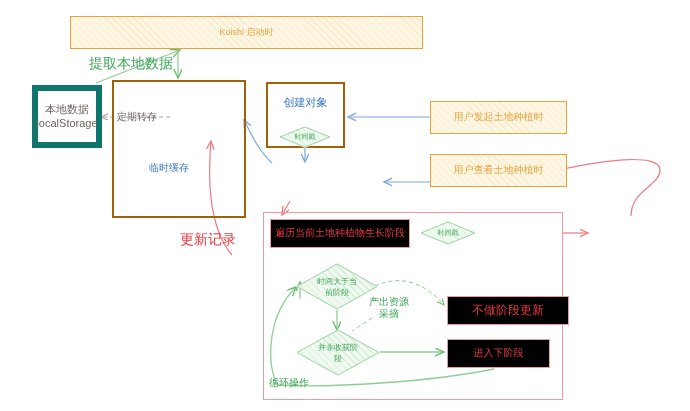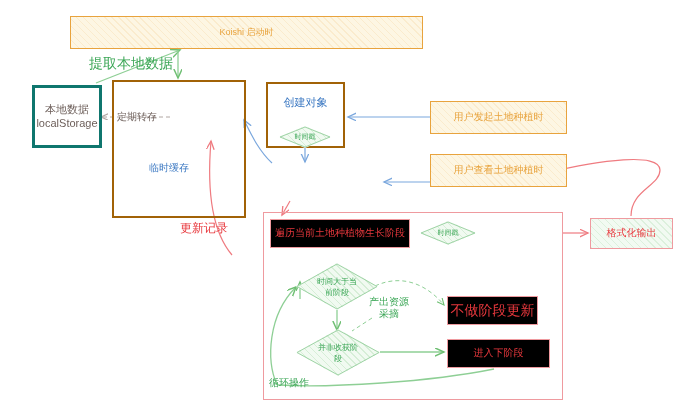--- a/index.html
+++ b/index.html
@@ -52,21 +52,21 @@
     background:
       repeating-linear-gradient(45deg,
         rgba(232,193,80,0.14) 0px,
         rgba(232,193,80,0.14) 1px,
         rgba(255,255,255,0) 1px,
         rgba(255,255,255,0) 5px),
       #fcf6dd;
   }
   
   .grey-box {
-    border: 3px solid #0f766e;
+    border: 6px solid #0f766e;
     color: #6d5f5a;
     background: #ffffff;
   }
   
   .red-box {
     border: 1px solid #ef9a9f;
     color: #e8383d;
     background: #000000;
   }
   .red-container {
@@ -198,48 +198,45 @@
 
   <div class="node red-box" style="left:270px; top:219px; width:140px; height:29px; font-size:10px;">遍历当前土地种植物生长阶段</div>
 
   <div class="diamond" style="left:420px; top:221px; width:56px; height:24px; font-size:7px; color:#3aa655;
               clip-path: polygon(50% 0%, 100% 50%, 50% 100%, 0% 50%);
               background:repeating-linear-gradient(45deg, rgba(76,175,80,0.16) 0px, rgba(76,175,80,0.16) 1px, rgba(255,255,255,0) 1px, rgba(255,255,255,0) 5px), #f1faf1;">时间戳</div>
   <svg style="position:absolute; left:420px; top:221px; width:56px; height:24px;">
     <polygon points="28,1 55,12 28,23 1,12" fill="none" stroke="#9fd4a6" stroke-width="1"></polygon>
   </svg>
 
-  <div class="node" style="left:590px; top:218px; width:83px; height:31px; font-size:10px;
-              border:1px solid #ef9a9f; color:#e8383d;
-              background:repeating-linear-gradient(45deg, rgba(76,175,80,0.13) 0px, rgba(76,175,80,0.13) 1px, rgba(255,255,255,0) 1px, rgba(255,255,255,0) 5px), #f2faf2;">格式化输出</div>
 
   <div class="diamond" style="left:296px; top:263px; width:82px; height:47px; font-size:8px; color:#3aa655;
               clip-path: polygon(50% 0%, 100% 50%, 50% 100%, 0% 50%);
               background:repeating-linear-gradient(45deg, rgba(76,175,80,0.16) 0px, rgba(76,175,80,0.16) 1px, rgba(255,255,255,0) 1px, rgba(255,255,255,0) 5px), #f1faf1;">时间大于当
 前阶段</div>
   <svg style="position:absolute; left:296px; top:263px; width:82px; height:47px;">
     <polygon points="41,1 81,23.5 41,46 1,23.5" fill="none" stroke="#9fd4a6" stroke-width="1"></polygon>
   </svg>
 
   <div class="diamond" style="left:296px; top:329px; width:84px; height:47px; font-size:8px; color:#3aa655;
               clip-path: polygon(50% 0%, 100% 50%, 50% 100%, 0% 50%);
               background:repeating-linear-gradient(45deg, rgba(76,175,80,0.16) 0px, rgba(76,175,80,0.16) 1px, rgba(255,255,255,0) 1px, rgba(255,255,255,0) 5px), #f1faf1;">并非收获阶
 段</div>
   <svg style="position:absolute; left:296px; top:329px; width:84px; height:47px;">
     <polygon points="42,1 83,23.5 42,46 1,23.5" fill="none" stroke="#9fd4a6" stroke-width="1"></polygon>
   </svg>
 
-  <div class="node red-box" style="left:447px; top:296px; width:91px; height:29px; font-size:14px;">不做阶段更新</div>
+  <div class="node red-box" style="left:447px; top:296px; width:122px; height:29px; font-size:12px;">不做阶段更新</div>
 
   <div class="node red-box" style="left:447px; top:339px; width:103px; height:29px; font-size:10px;">进入下阶段</div>
 
   <div class="label lbl-green" style="left:89px; top:55px; font-size:14px;">提取本地数据</div>
 
   <div class="label lbl-grey" style="left:117px; top:111px; font-size:10px;">定期转存</div>
 
-  <div class="label lbl-red" style="left:180px; top:221px; font-size:12px;">更新记录</div>
+  <div class="label lbl-red" style="left:180px; top:231px; font-size:14px;">更新记录</div>
 
   <div class="label lbl-green" style="left:369px; top:296px; font-size:10px; text-align:center;">产出资源
 采摘</div>
 
   <div class="label lbl-green" style="left:269px; top:377px; font-size:10px;">循环操作</div>
 
 </div>
 
 </body></html>

